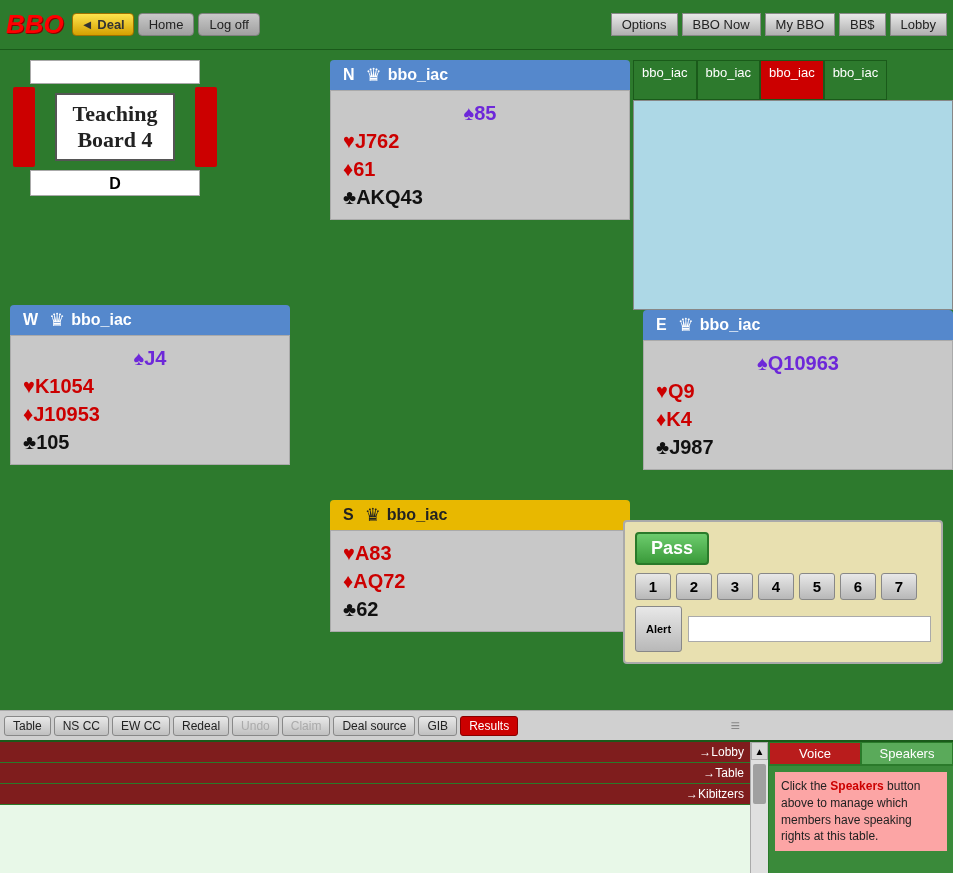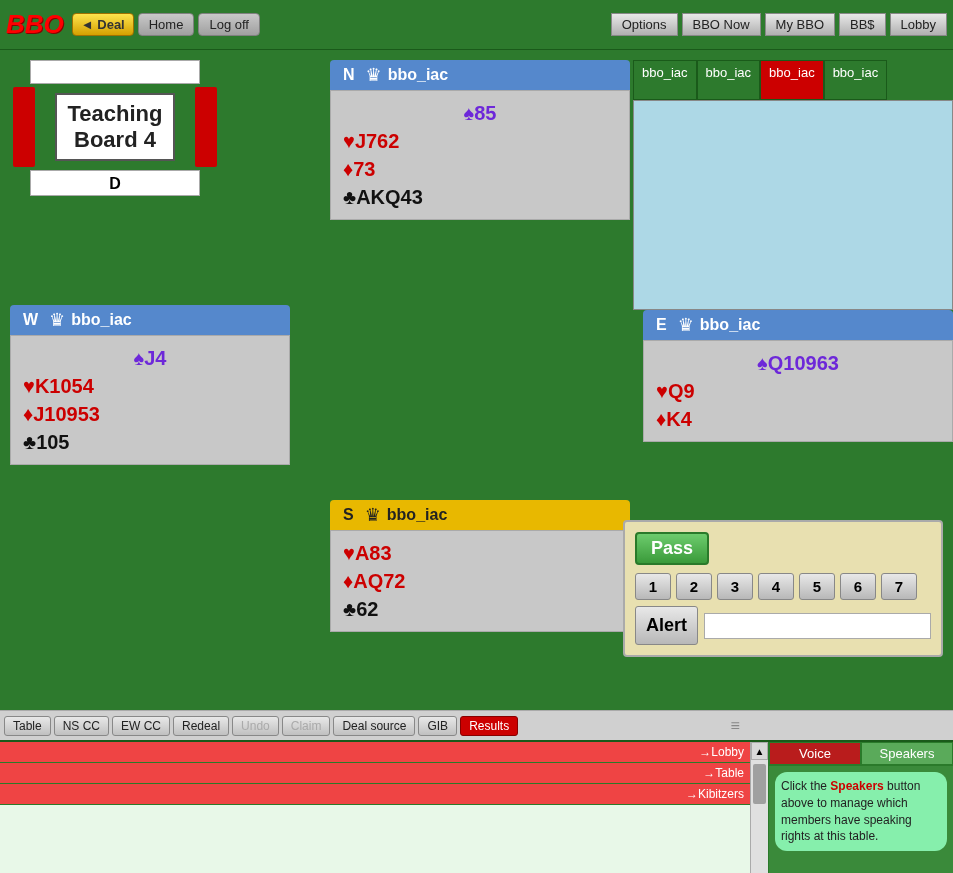--- a/index.html
+++ b/index.html
@@ -75,20 +75,21 @@
     .tb-input-top {
       background: white;
       border: 1px solid #aaa;
       width: 170px;
       height: 24px;
     }
     .tb-main {
       display: flex;
       align-items: center;
       gap: 20px;
+      font-family: Liberation Serif, serif;
     }
     .tb-red-bar {
       background: #cc0000;
       width: 22px;
       height: 80px;
       border-radius: 2px;
     }
     .tb-title-box {
       background: white;
       border: 2px solid #555;
@@ -252,23 +253,23 @@
     .alert-row {
       display: flex;
       align-items: center;
       gap: 6px;
       margin-top: 6px;
     }
     .alert-btn {
       background: linear-gradient(to bottom, #e8e8e8, #b8b8b8);
       border: 1px solid #888;
       border-radius: 3px;
-      font-size: 18px;
-      font-weight: bold;
-      padding: 8px 10px;
+      font-size: 11px;
+      font-weight: bold;
+      padding: 16px 10px;
       cursor: pointer;
     }
     .alert-input {
       flex: 1;
       height: 26px;
       border: 1px solid #aaa;
       background: white;
     }
 
     
@@ -312,21 +313,21 @@
       background: #3a8a3a;
       display: flex;
       border-top: 2px solid #1a5a1a;
     }
     #chat-area {
       flex: 1;
       display: flex;
       flex-direction: column;
     }
     .chat-nav-btn {
-      background: #ef4444;
+      background: #7f1d1d;
       border: none;
       color: white;
       font-size: 12px;
       padding: 3px 6px;
       cursor: pointer;
       text-align: right;
       border-bottom: 1px solid #2a7a2a;
     }
     .chat-content {
       flex: 1;
@@ -376,24 +377,24 @@
       background: #5aaa5a;
       color: white;
       font-size: 13px;
       padding: 3px 6px;
       text-align: center;
       border: 1px solid #2a7a2a;
       cursor: pointer;
     }
     .voice-tab.active { background: #b91c1c; }
     .voice-message {
-      background: #86efac;
+      background: #fca5a5;
       margin: 6px;
       padding: 6px;
-      border-radius: 12px;
+      border-radius: 0;
       font-size: 12px;
       color: #222;
       line-height: 1.4;
     }
     .voice-message .speakers-link { color: #cc0000; font-weight: bold; }
   </style>
 </head>
 <body>
 
 <div id="topbar">
@@ -435,21 +436,21 @@
 
   <div id="north-panel">
     <div class="player-header north">
       <span class="direction-badge">N</span>
       <span class="crown-icon">♛</span>
       <span class="player-name">bbo_iac</span>
     </div>
     <div class="hand-box">
       <div class="hand-suit suit-spade">♠85</div>
       <div class="hand-suit suit-heart">♥J762</div>
-      <div class="hand-suit suit-diamond">♦73</div>
+      <div class="hand-suit suit-diamond">♦61</div>
       <div class="hand-suit suit-club">♣AKQ43</div>
     </div>
   </div>
 
   <div id="west-panel">
     <div class="player-header west">
       <span class="direction-badge">W</span>
       <span class="crown-icon">♛</span>
       <span class="player-name">bbo_iac</span>
     </div>
@@ -464,20 +465,21 @@
   <div id="east-panel" style="position:absolute; right:0; top:260px; width:310px;">
     <div class="player-header east">
       <span class="direction-badge">E</span>
       <span class="crown-icon">♛</span>
       <span class="player-name">bbo_iac</span>
     </div>
     <div class="hand-box">
       <div class="hand-suit suit-spade">♠Q10963</div>
       <div class="hand-suit suit-heart">♥Q9</div>
       <div class="hand-suit suit-diamond">♦K4</div>
+      <div class="hand-suit suit-club">♣J987</div>
     </div>
   </div>
 
   <div id="south-panel">
     <div class="player-header south">
       <span class="direction-badge south">S</span>
       <span class="crown-icon">♛</span>
       <span class="player-name">bbo_iac</span>
     </div>
     <div class="hand-box">

